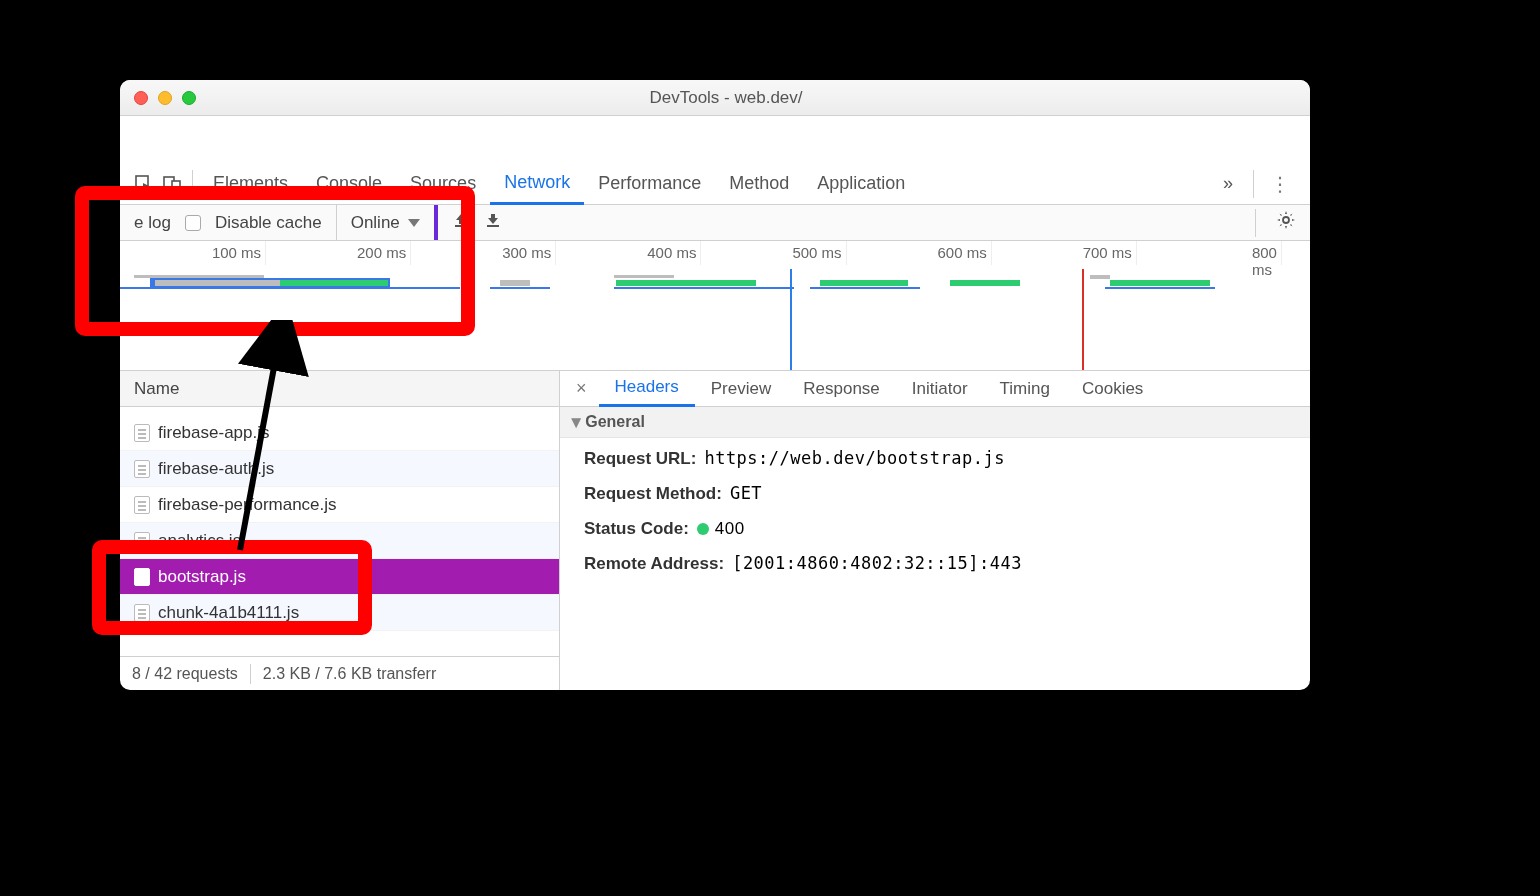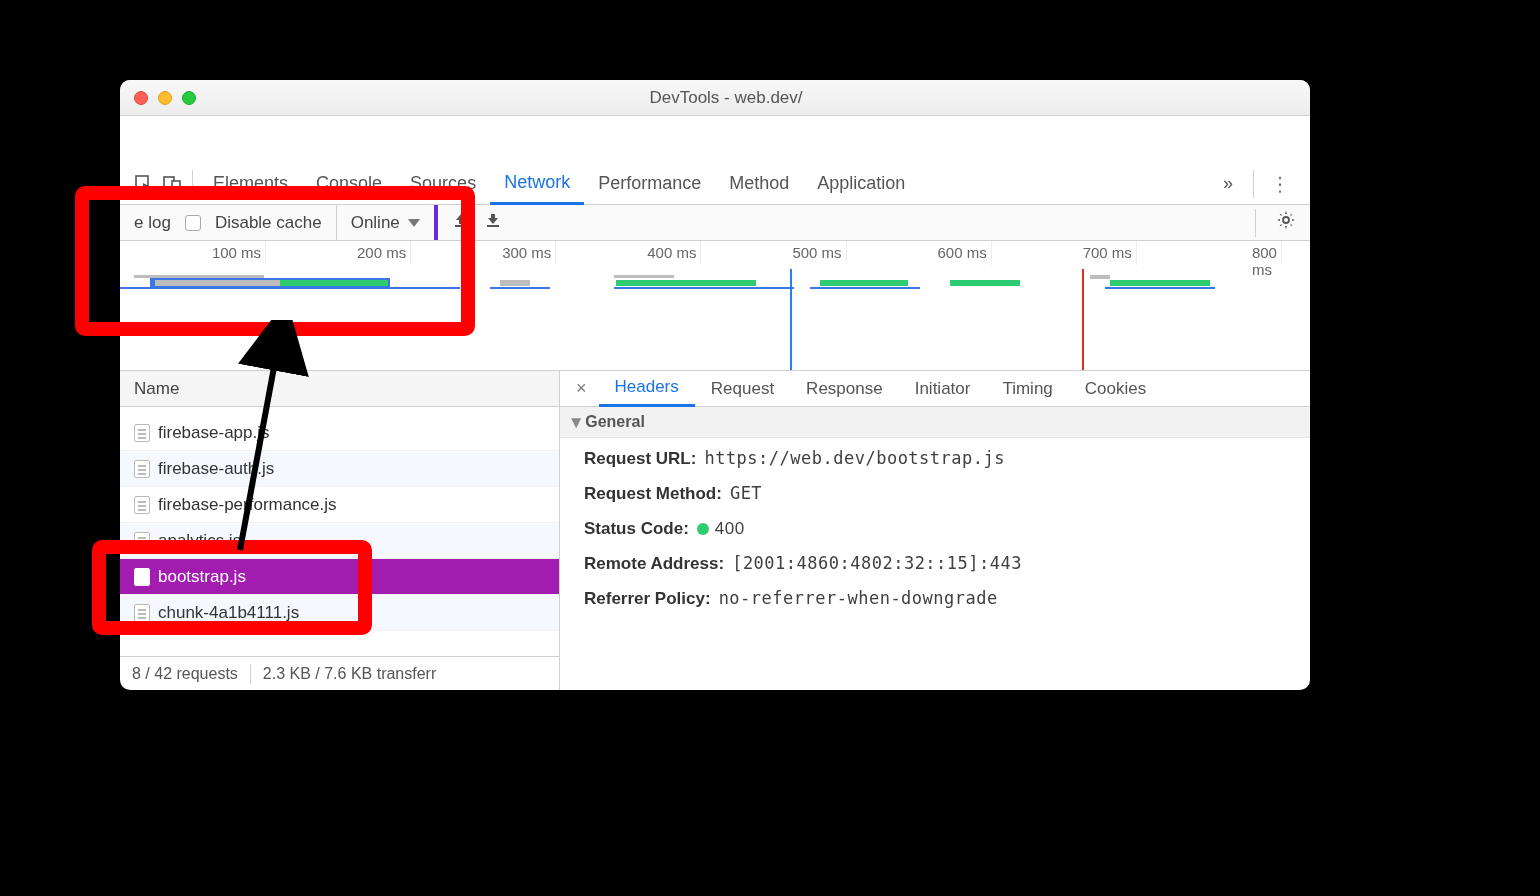--- a/index.html
+++ b/index.html
@@ -72,21 +72,21 @@
   .rightpane { flex:1; display:flex; flex-direction:column; }
   .dtabs { height:36px; border-bottom:1px solid #d0d0d0; display:flex; align-items:center; gap:4px; padding:0 8px; }
   .closex { padding:0 8px; color:#777; font-size:18px; }
   .dtab { padding:0 16px; height:36px; display:flex; align-items:center; font-size:17px; color:#555; cursor:pointer; }
   .dtab.active { color:#1a73e8; border-bottom:3px solid #1a73e8; }
   .section { background:#f2f2f2; border-bottom:1px solid #e5e5e5; padding:6px 12px; font-size:16px; color:#555; font-weight:bold; }
   .section .caret { display:inline-block; transform:rotate(90deg); margin-right:4px; color:#888; font-size:12px;}
   .kv { padding:10px 24px; display:flex; flex-direction:column; gap:14px; font-size:17px; }
   .kv .line { display:flex; gap:8px; align-items:baseline; }
   .kv .k { font-weight:bold; color:#333; }
-  .kv .v { font-family: Menlo, Consolas, monospace; color:#404040; letter-spacing:0.5px;}
+  .kv .v { font-family: Menlo, Consolas, monospace; color:#000000; letter-spacing:0.5px;}
   .statusdot { width:12px;height:12px;border-radius:50%;background:#2ecc71;display:inline-block;margin-right:6px;vertical-align:middle;}
   
   .anno-box { position:absolute; border:14px solid #ff0000; border-radius:10px; pointer-events:none; }
   .anno-arrow { position:absolute; pointer-events:none; }
 </style>
 </head>
 <body>
 
 <div class="window">
   <div class="titlebar">
@@ -232,21 +232,21 @@
         <div class="sbdiv"></div>
         <span>2.3 KB / 7.6 KB transferr</span>
       </div>
     </div>
 
     <div class="rightpane">
       <div class="dtabs">
         <div class="closex">×</div>
         <div id="dtabs" style="display: flex;">
             <div class="dtab active">Headers</div>
-            <div class="dtab">Request</div>
+            <div class="dtab">Preview</div>
             <div class="dtab">Response</div>
             <div class="dtab">Initiator</div>
             <div class="dtab">Timing</div>
             <div class="dtab">Cookies</div>
           </div>
       </div>
       <div class="section">
         <span class="caret">▶</span><span>General</span>
       </div>
       <div class="kv">
@@ -258,24 +258,20 @@
             <span class="k">Request Method:</span> 
             <span class="v">GET</span>
           </div>
         <div class="line">
             <span class="k">Status Code:</span> 
             <span class="v"><span class="statusdot"></span><span>400</span></span>
           </div>
         <div class="line">
             <span class="k">Remote Address:</span> 
             <span class="v">[2001:4860:4802:32::15]:443</span>
-          </div>
-        <div class="line">
-            <span class="k">Referrer Policy:</span> 
-            <span class="v">no-referrer-when-downgrade</span>
           </div>
       </div>
     </div>
   </div>
 </div>
 
 <div class="anno-box" style="left:75px; top:186px; width:400px; height:150px;"></div>
 <div class="anno-box" style="left:92px; top:540px; width:280px; height:95px;"></div>
 <svg class="anno-arrow" style="left:200px; top:320px;" width="120" height="250">
   <defs>

